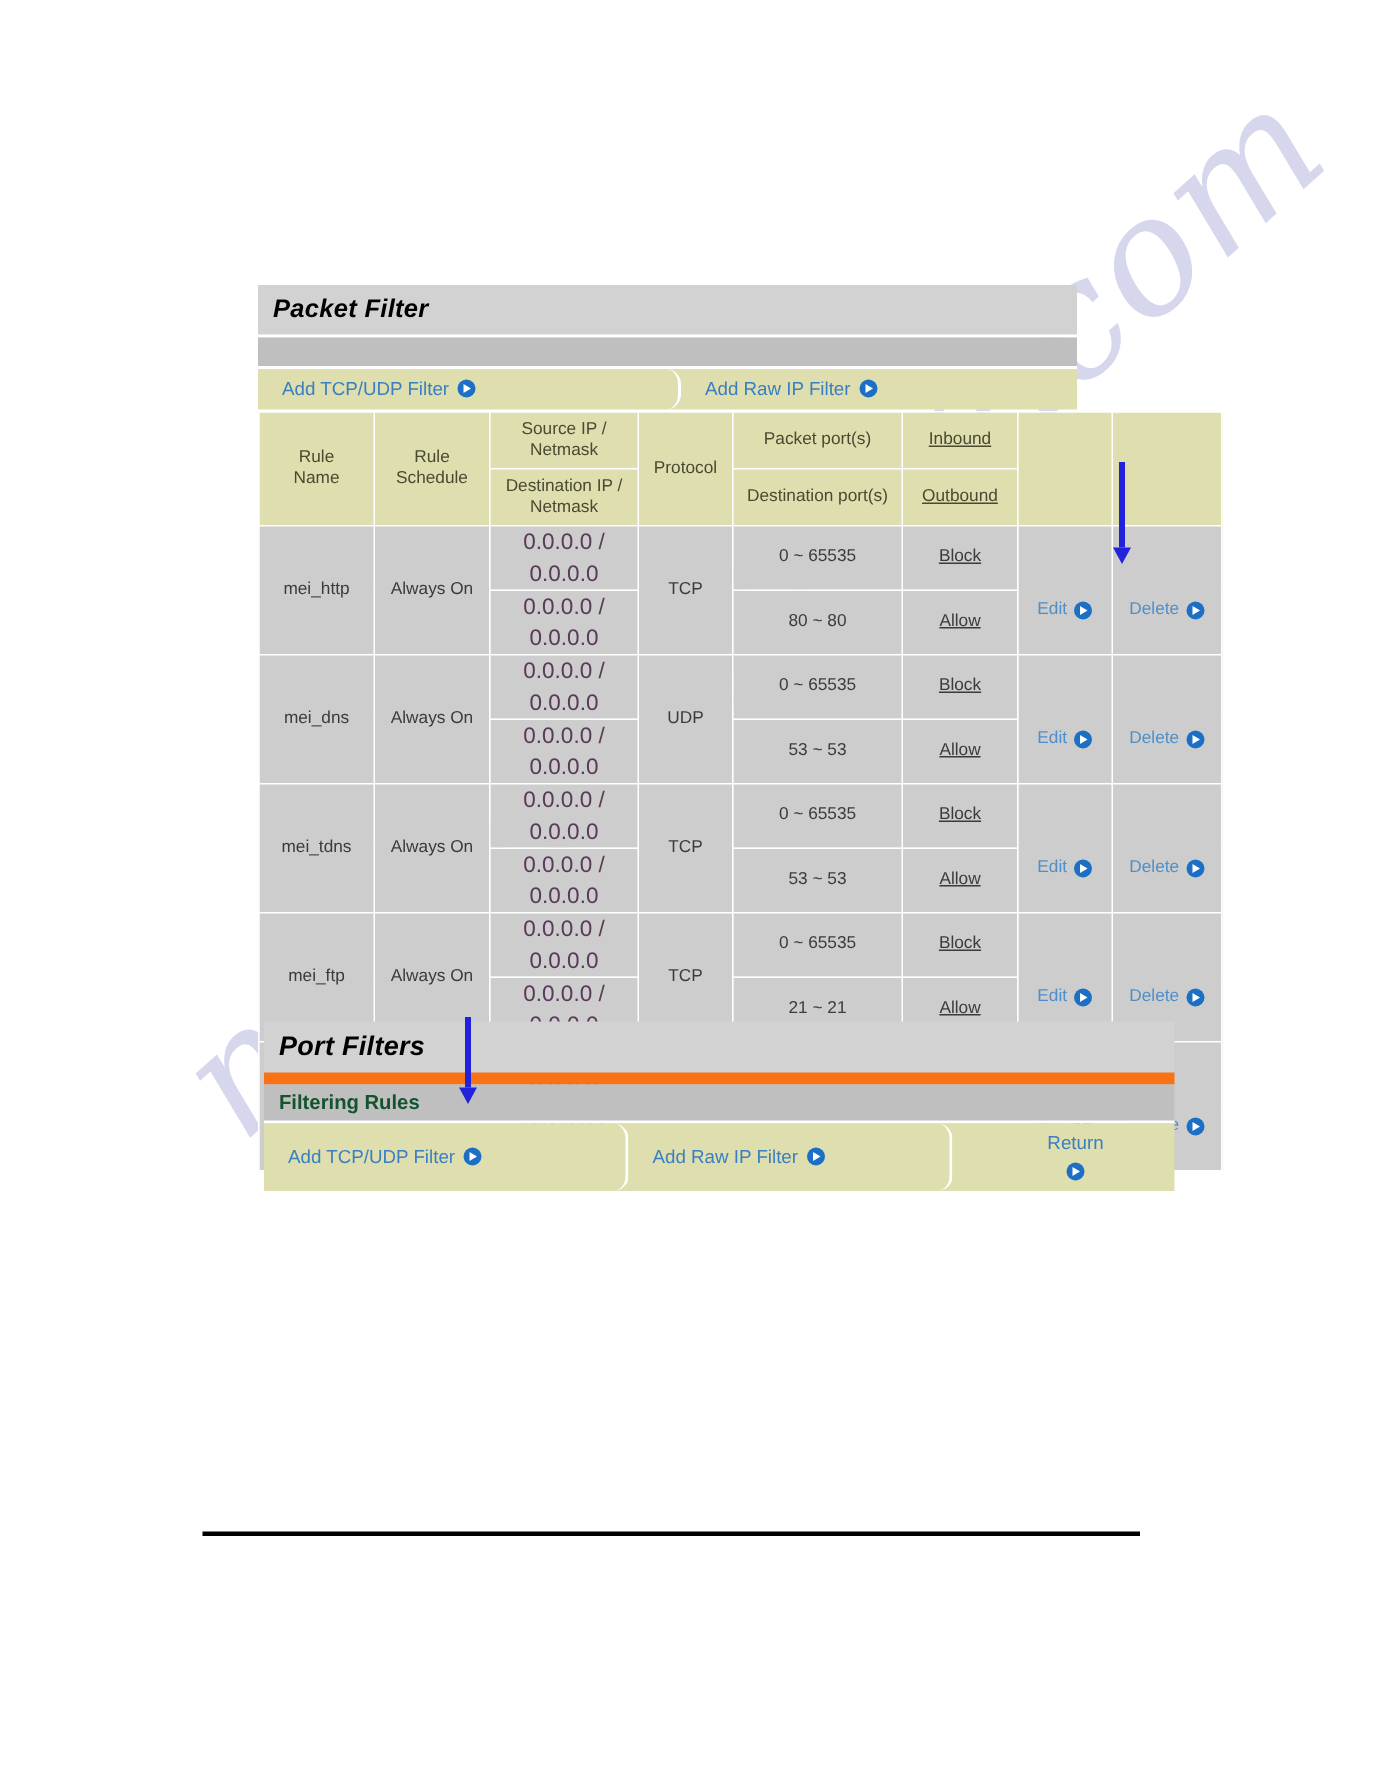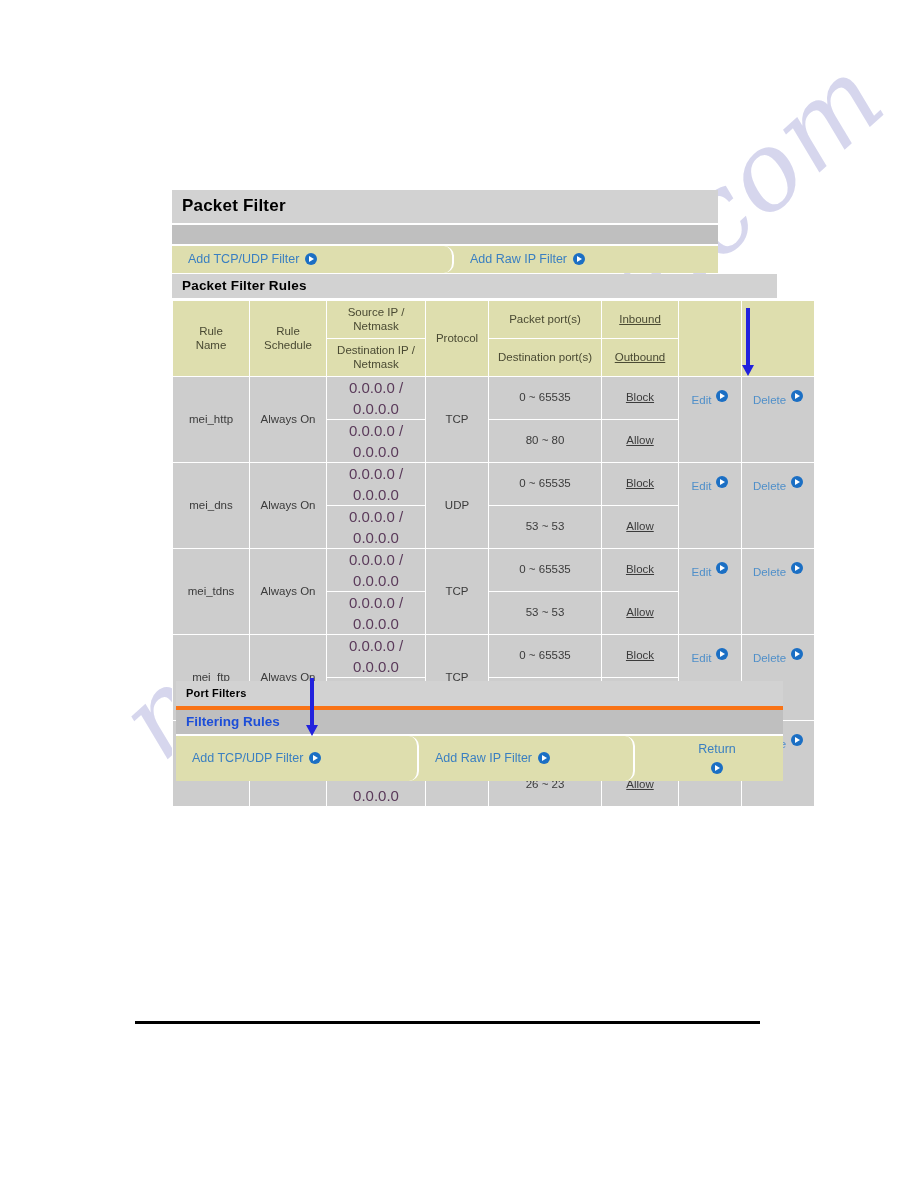--- a/index.html
+++ b/index.html
@@ -41,30 +41,31 @@
   }
 
   
   .panel-title {
     background: #d2d2d2;
     color: #000;
     font-weight: bold;
     font-size: 17px;
     padding: 6px 10px 7px 10px;
     letter-spacing: .2px;
+    font-style: italic;
   }
   .panel-subbar {
     background: #bfbfbf;
     height: 19px;
   }
   .panel-subbar.titled {
     height: auto;
     font-weight: bold;
     font-size: 13.5px;
-    color: #1d4ed8;
+    color: #14532d;
     padding: 4px 10px 5px 10px;
   }
   .action-bar {
     display: flex;
     background: #dedeae;
   }
   .action-cell {
     padding: 6px 0 7px 16px;
     font-size: 12.5px;
     color: #3a7fc1;
@@ -157,35 +158,36 @@
   td.col-del       { width: 66px; }
 
   td.ip-val { color: #5a3a5a; font-size: 15px; }
   td.port-val { text-align: left; padding-left: 9px; margin-left: 16px; }
   td.dir-val  { text-align: left; padding-left: 9px; }
 
   .linkcell {
     color: #4f8fc9;
     font-size: 11.5px;
     display: flex;
+    align-items: center;
     justify-content: center;
     gap: 5px;
     height: 100%;
     margin-top: 27px;
   }
 
   
   #port-filters-panel {
     position: absolute;
     left: 176px;
     top: 681px;
     width: 607px;
     z-index: 2;
   }
-  #port-filters-panel .panel-title { border-bottom: 4px solid #f97316; font-size: 11px;}
+  #port-filters-panel .panel-title { border-bottom: 8px solid #f97316; font-size: 18px;}
   #port-filters-panel .panel-subbar.titled { border-bottom: 2px solid #fff; }
   #port-filters-panel .action-cell:nth-child(1) { width: 243px; }
   #port-filters-panel .action-cell:nth-child(2) { width: 216px; }
   #port-filters-panel .action-cell:nth-child(3) { width: 148px; flex-direction: column; }
 
   
   .arrow {
     position: absolute;
     z-index: 5;
     pointer-events: none;
@@ -238,21 +240,20 @@
       <span class="go-icon"></span>
     </div>
     <div class="action-cell">
       <span>Add Raw IP Filter</span>
       <span class="go-icon"></span>
     </div>
   </div>
 </div>
 
 <div id="rules-block">
-  <div class="panel-title">Packet Filter Rules</div>
   <table class="rules">
     <thead>
       <tr>
         <td class="col-name" rowspan="2">
           <div>Rule</div>
           <div>Name</div>
         </td>
         <td class="col-sched" rowspan="2">
           <div>Rule</div>
           <div>Schedule</div>

